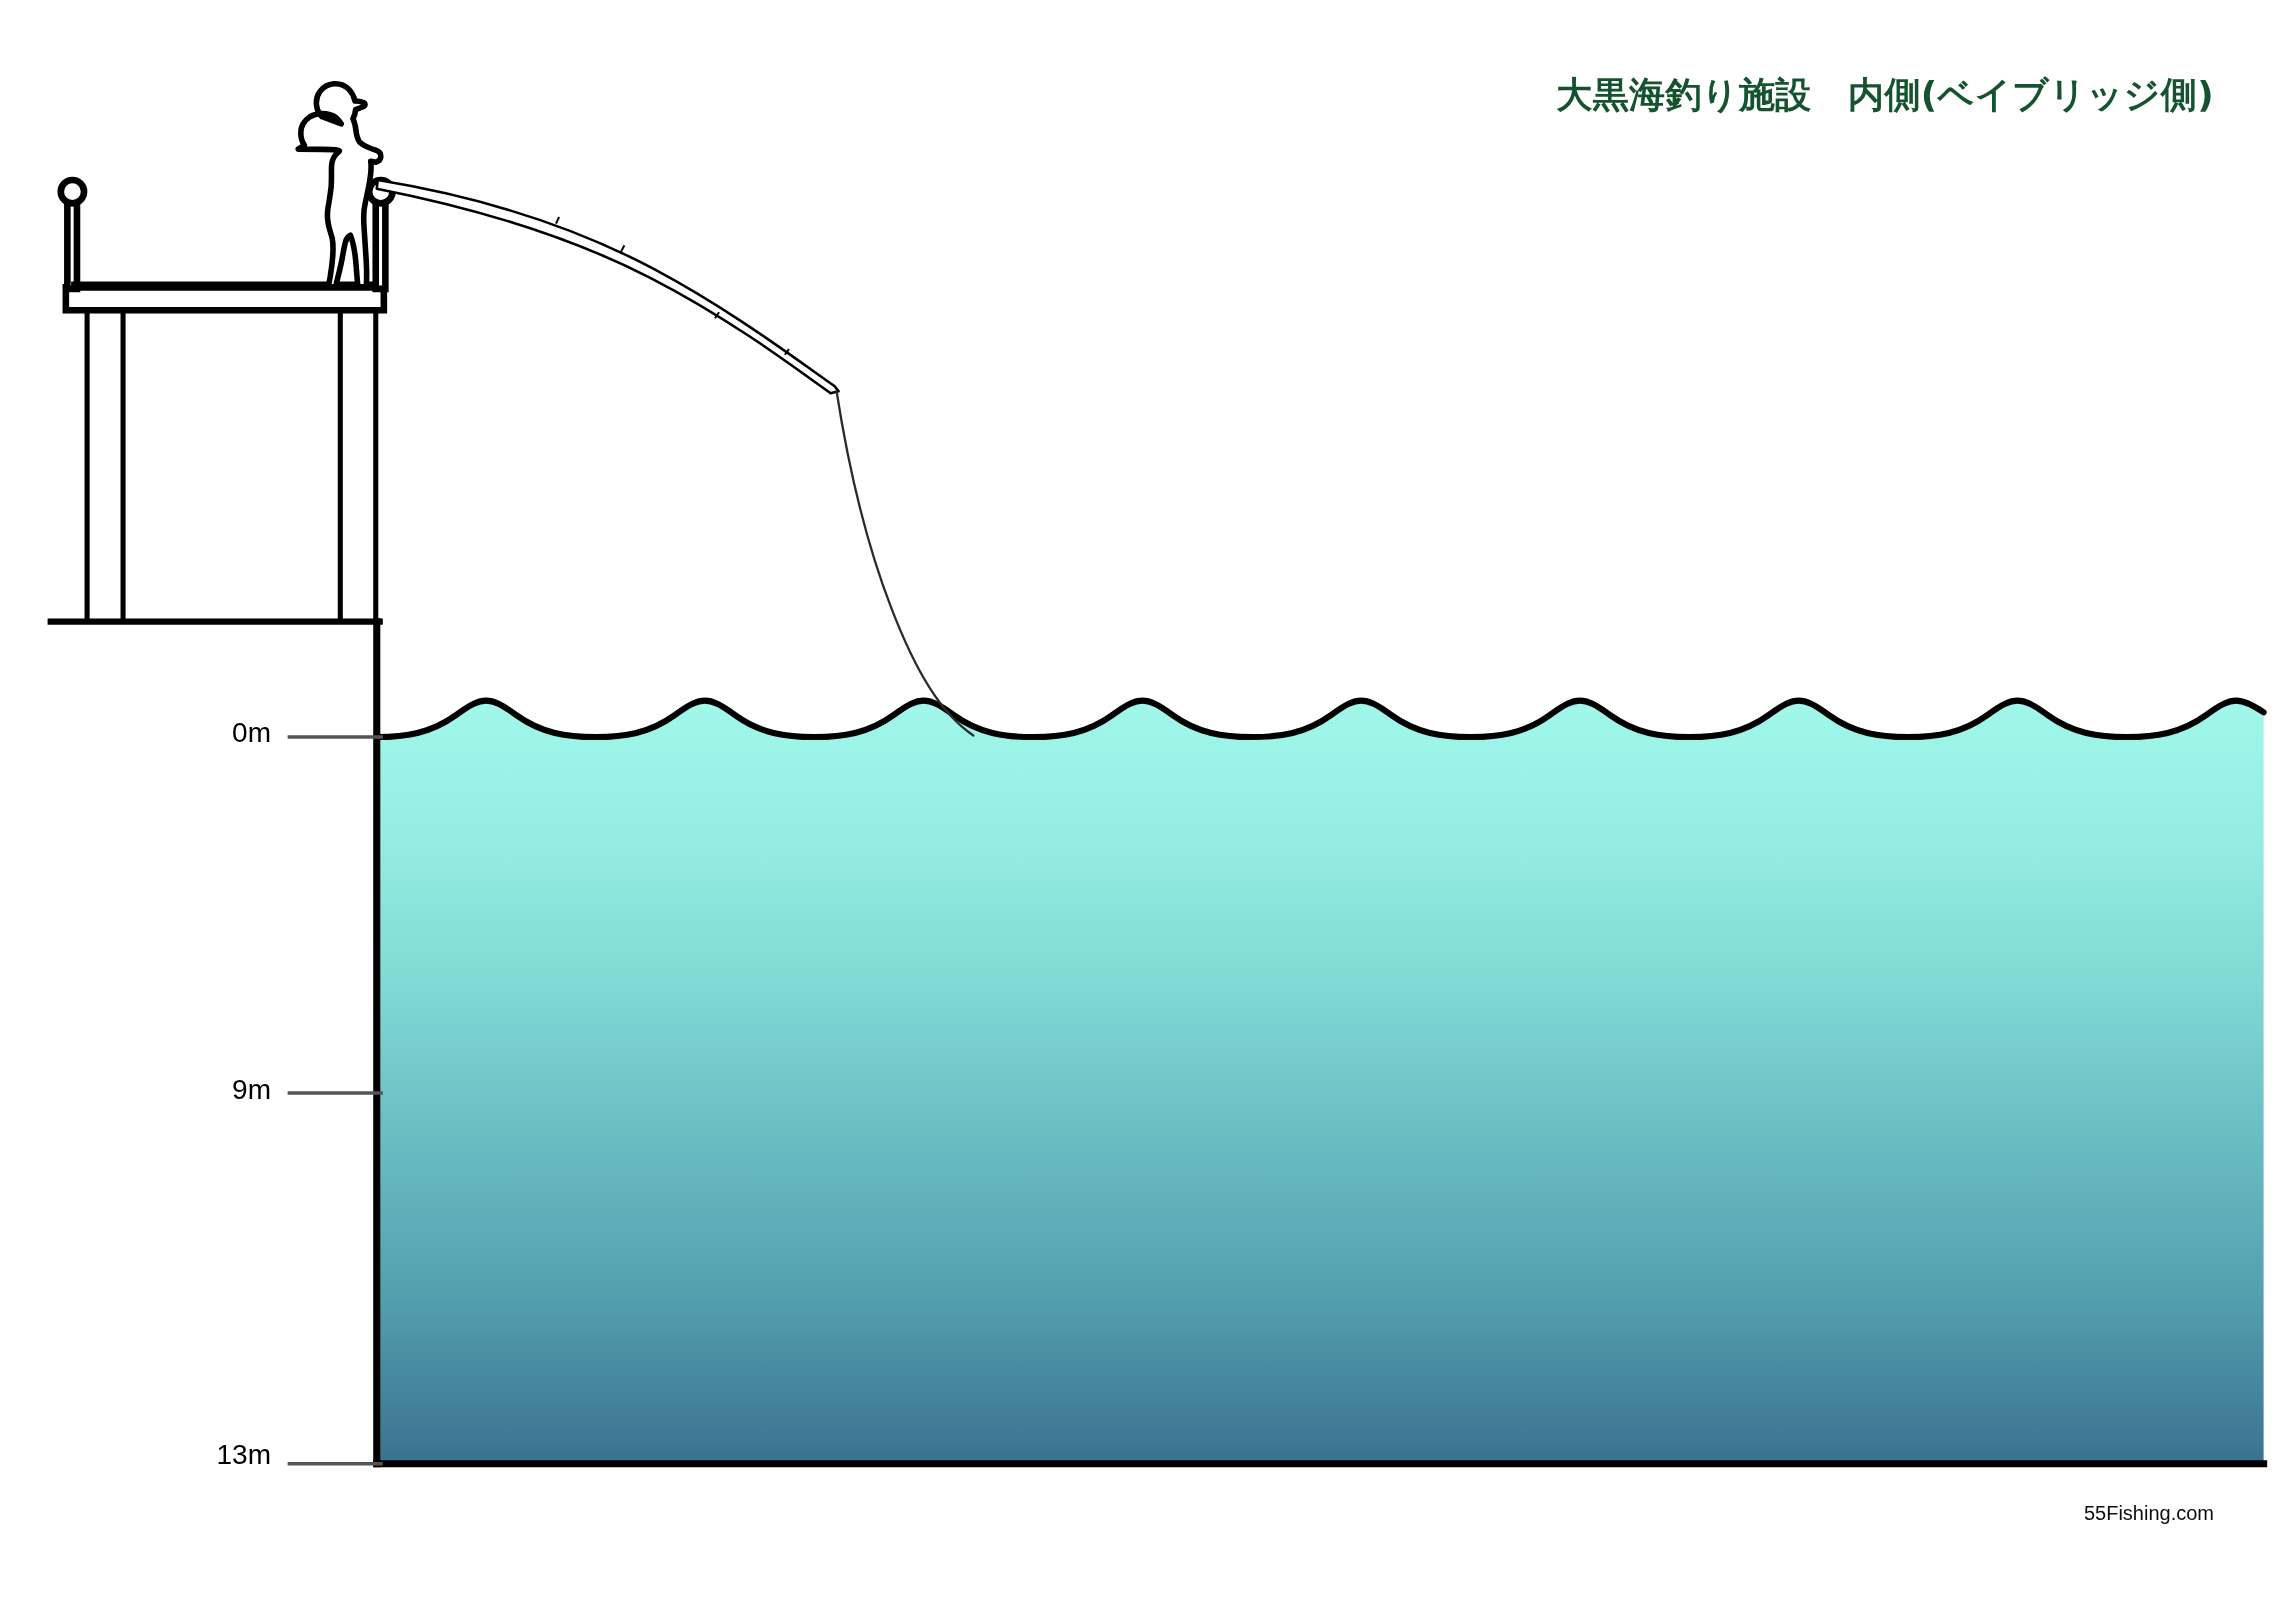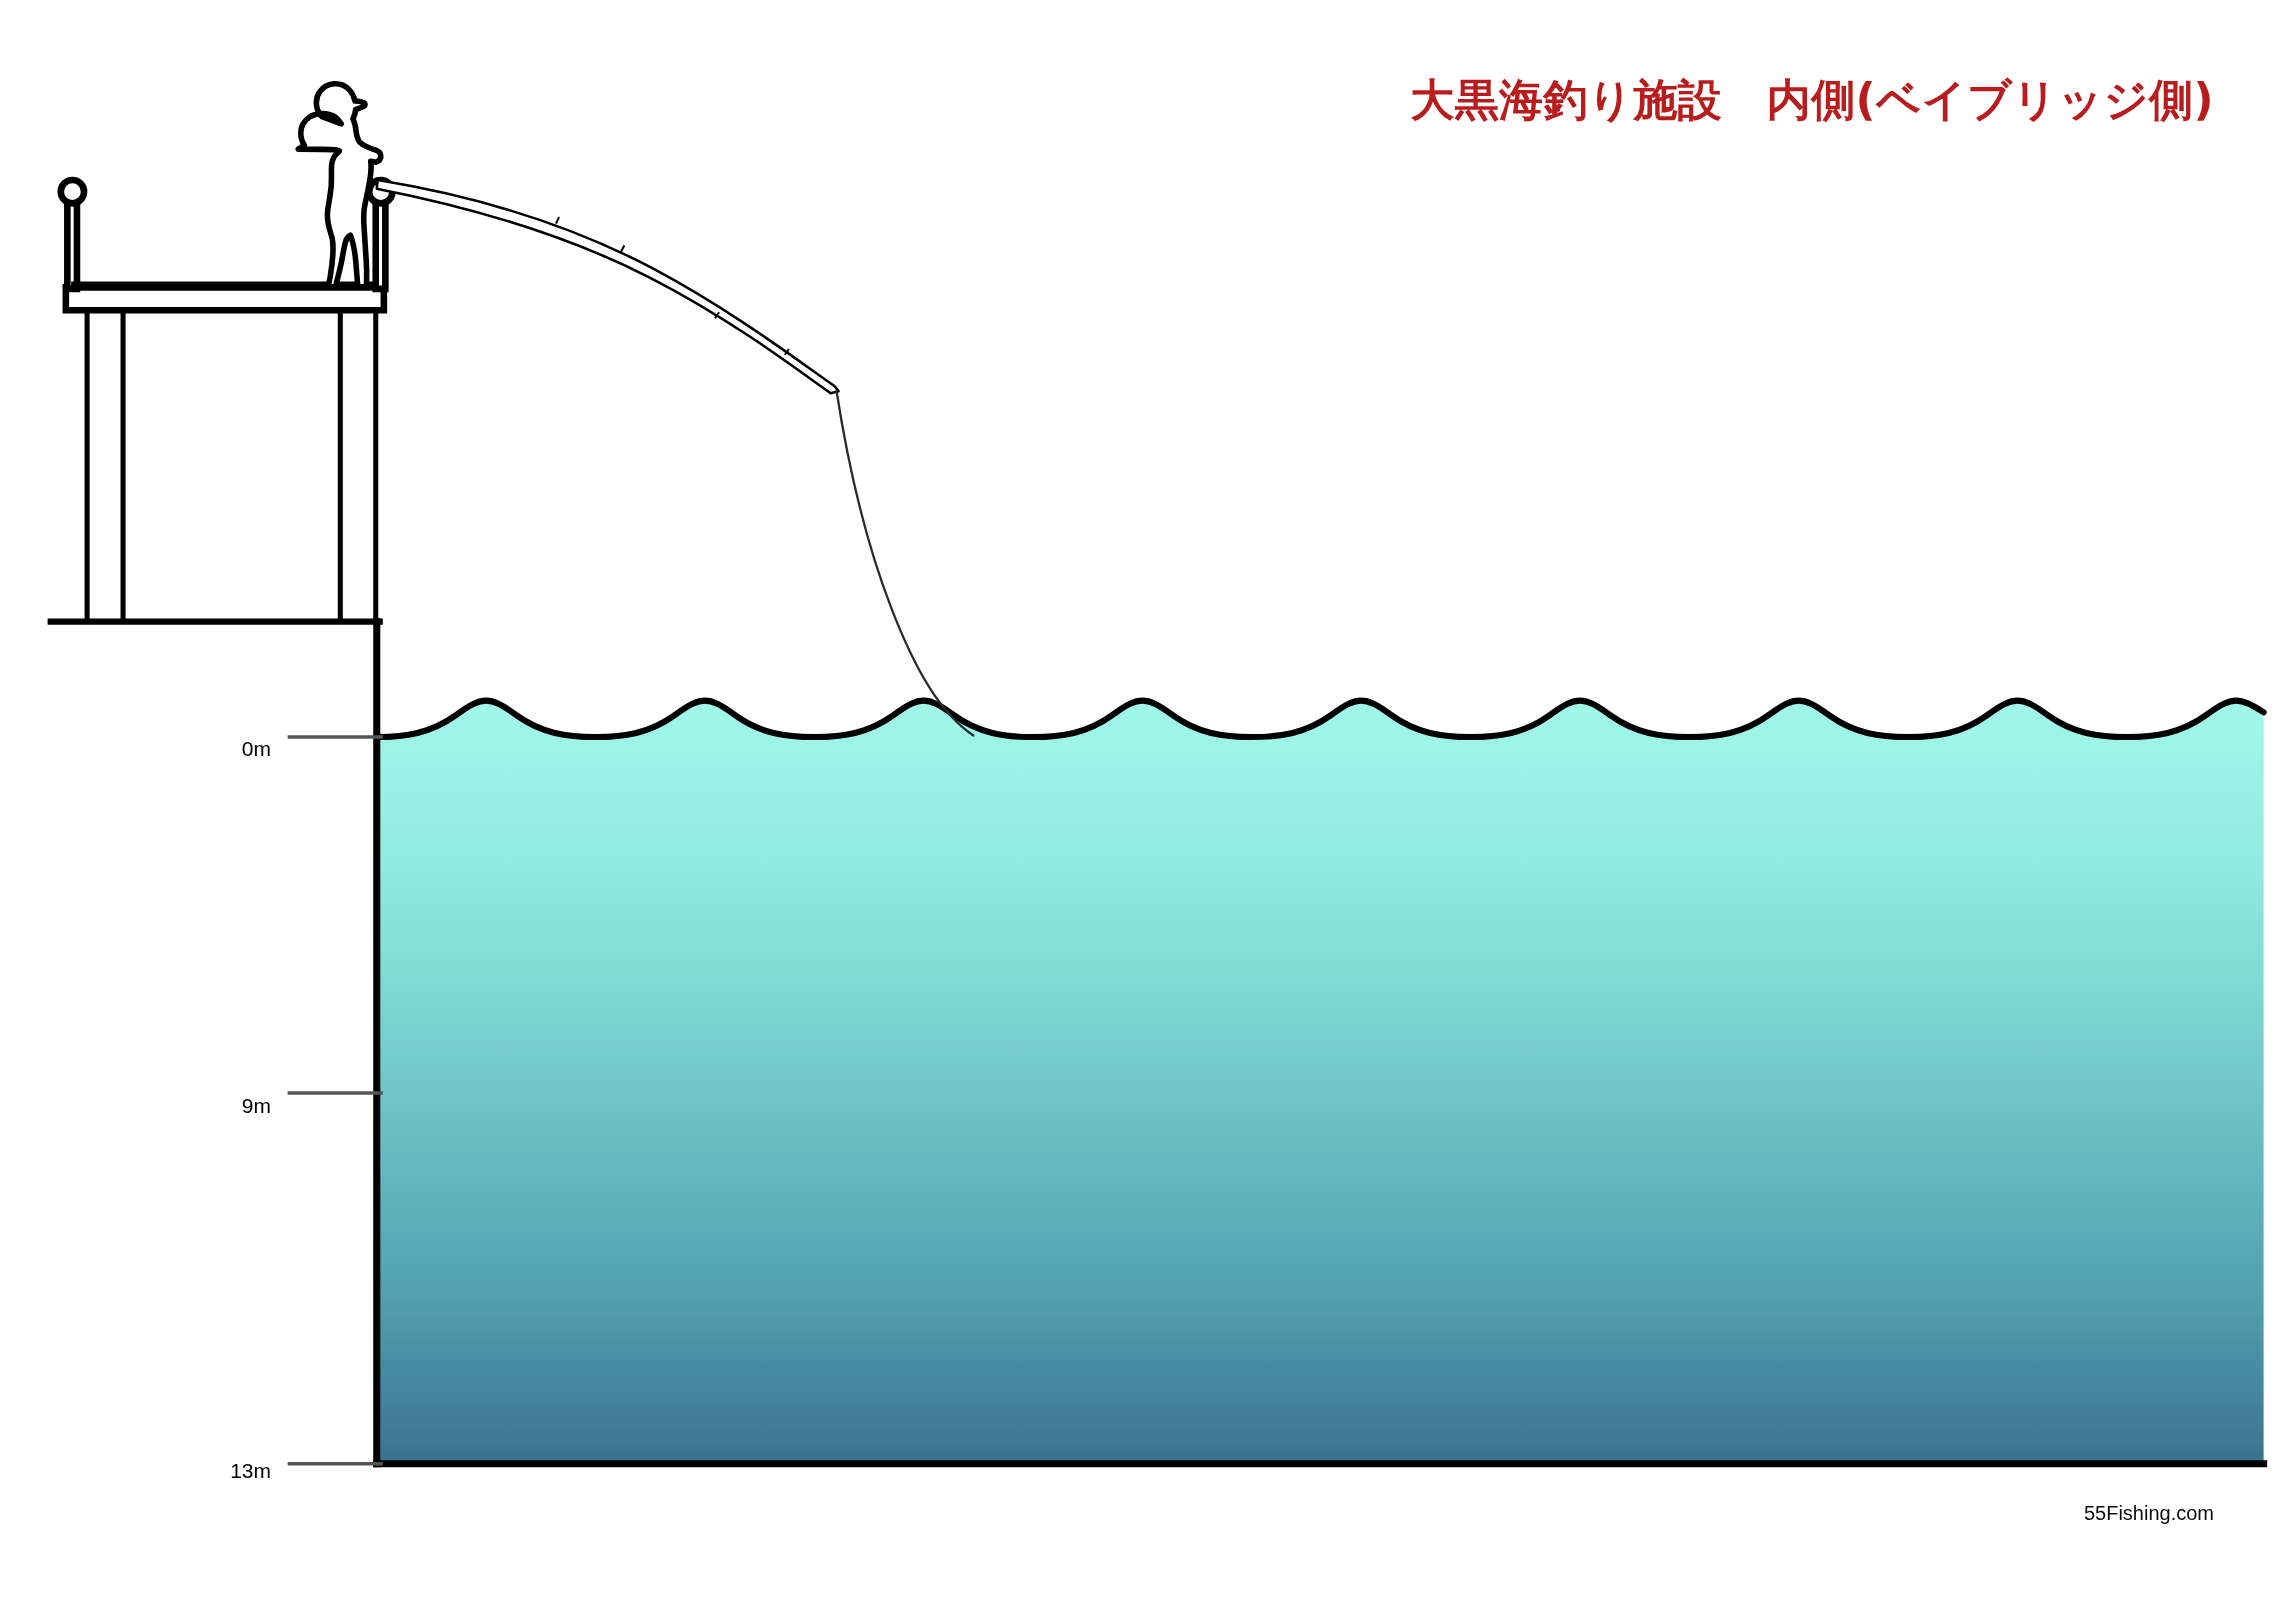--- a/index.html
+++ b/index.html
@@ -21,24 +21,24 @@
     left: 0; top: 0;
     width: 2295px;
     height: 1620px;
   }
 
   
   .title {
     position: absolute;
     right: 81px;
     top: 71px;
-    font-size: 44px;
+    font-size: 36px;
     font-weight: 700;
     letter-spacing: 0.01em;
-    color: #b91c1c;
+    color: #14532d;
     white-space: nowrap;
     text-align: right;
     font-family: "DejaVu Sans", "Liberation Sans", sans-serif;
   }
 
   
   .watermark {
     position: absolute;
     right: 81px;
     top: 1502px;
@@ -47,25 +47,24 @@
     color: #0d0d0d;
     white-space: nowrap;
     font-family: "Liberation Sans", "DejaVu Sans", sans-serif;
   }
 
   
   .depth-label {
     position: absolute;
     width: 132px;
     text-align: right;
-    font-size: 21px;
+    font-size: 28px;
     color: #000000;
     font-family: "Liberation Sans", "DejaVu Sans", sans-serif;
     white-space: nowrap;
-    margin-top: 20px;
   }
   .depth-0m  { left: 139px; top: 717px; }
   .depth-5m  { left: 139px; top: 1074px; }
   .depth-10m { left: 139px; top: 1439px; }
 
   .svg-layer {
     position: absolute;
     left: 0; top: 0;
     width: 2295px;
     height: 1620px;

